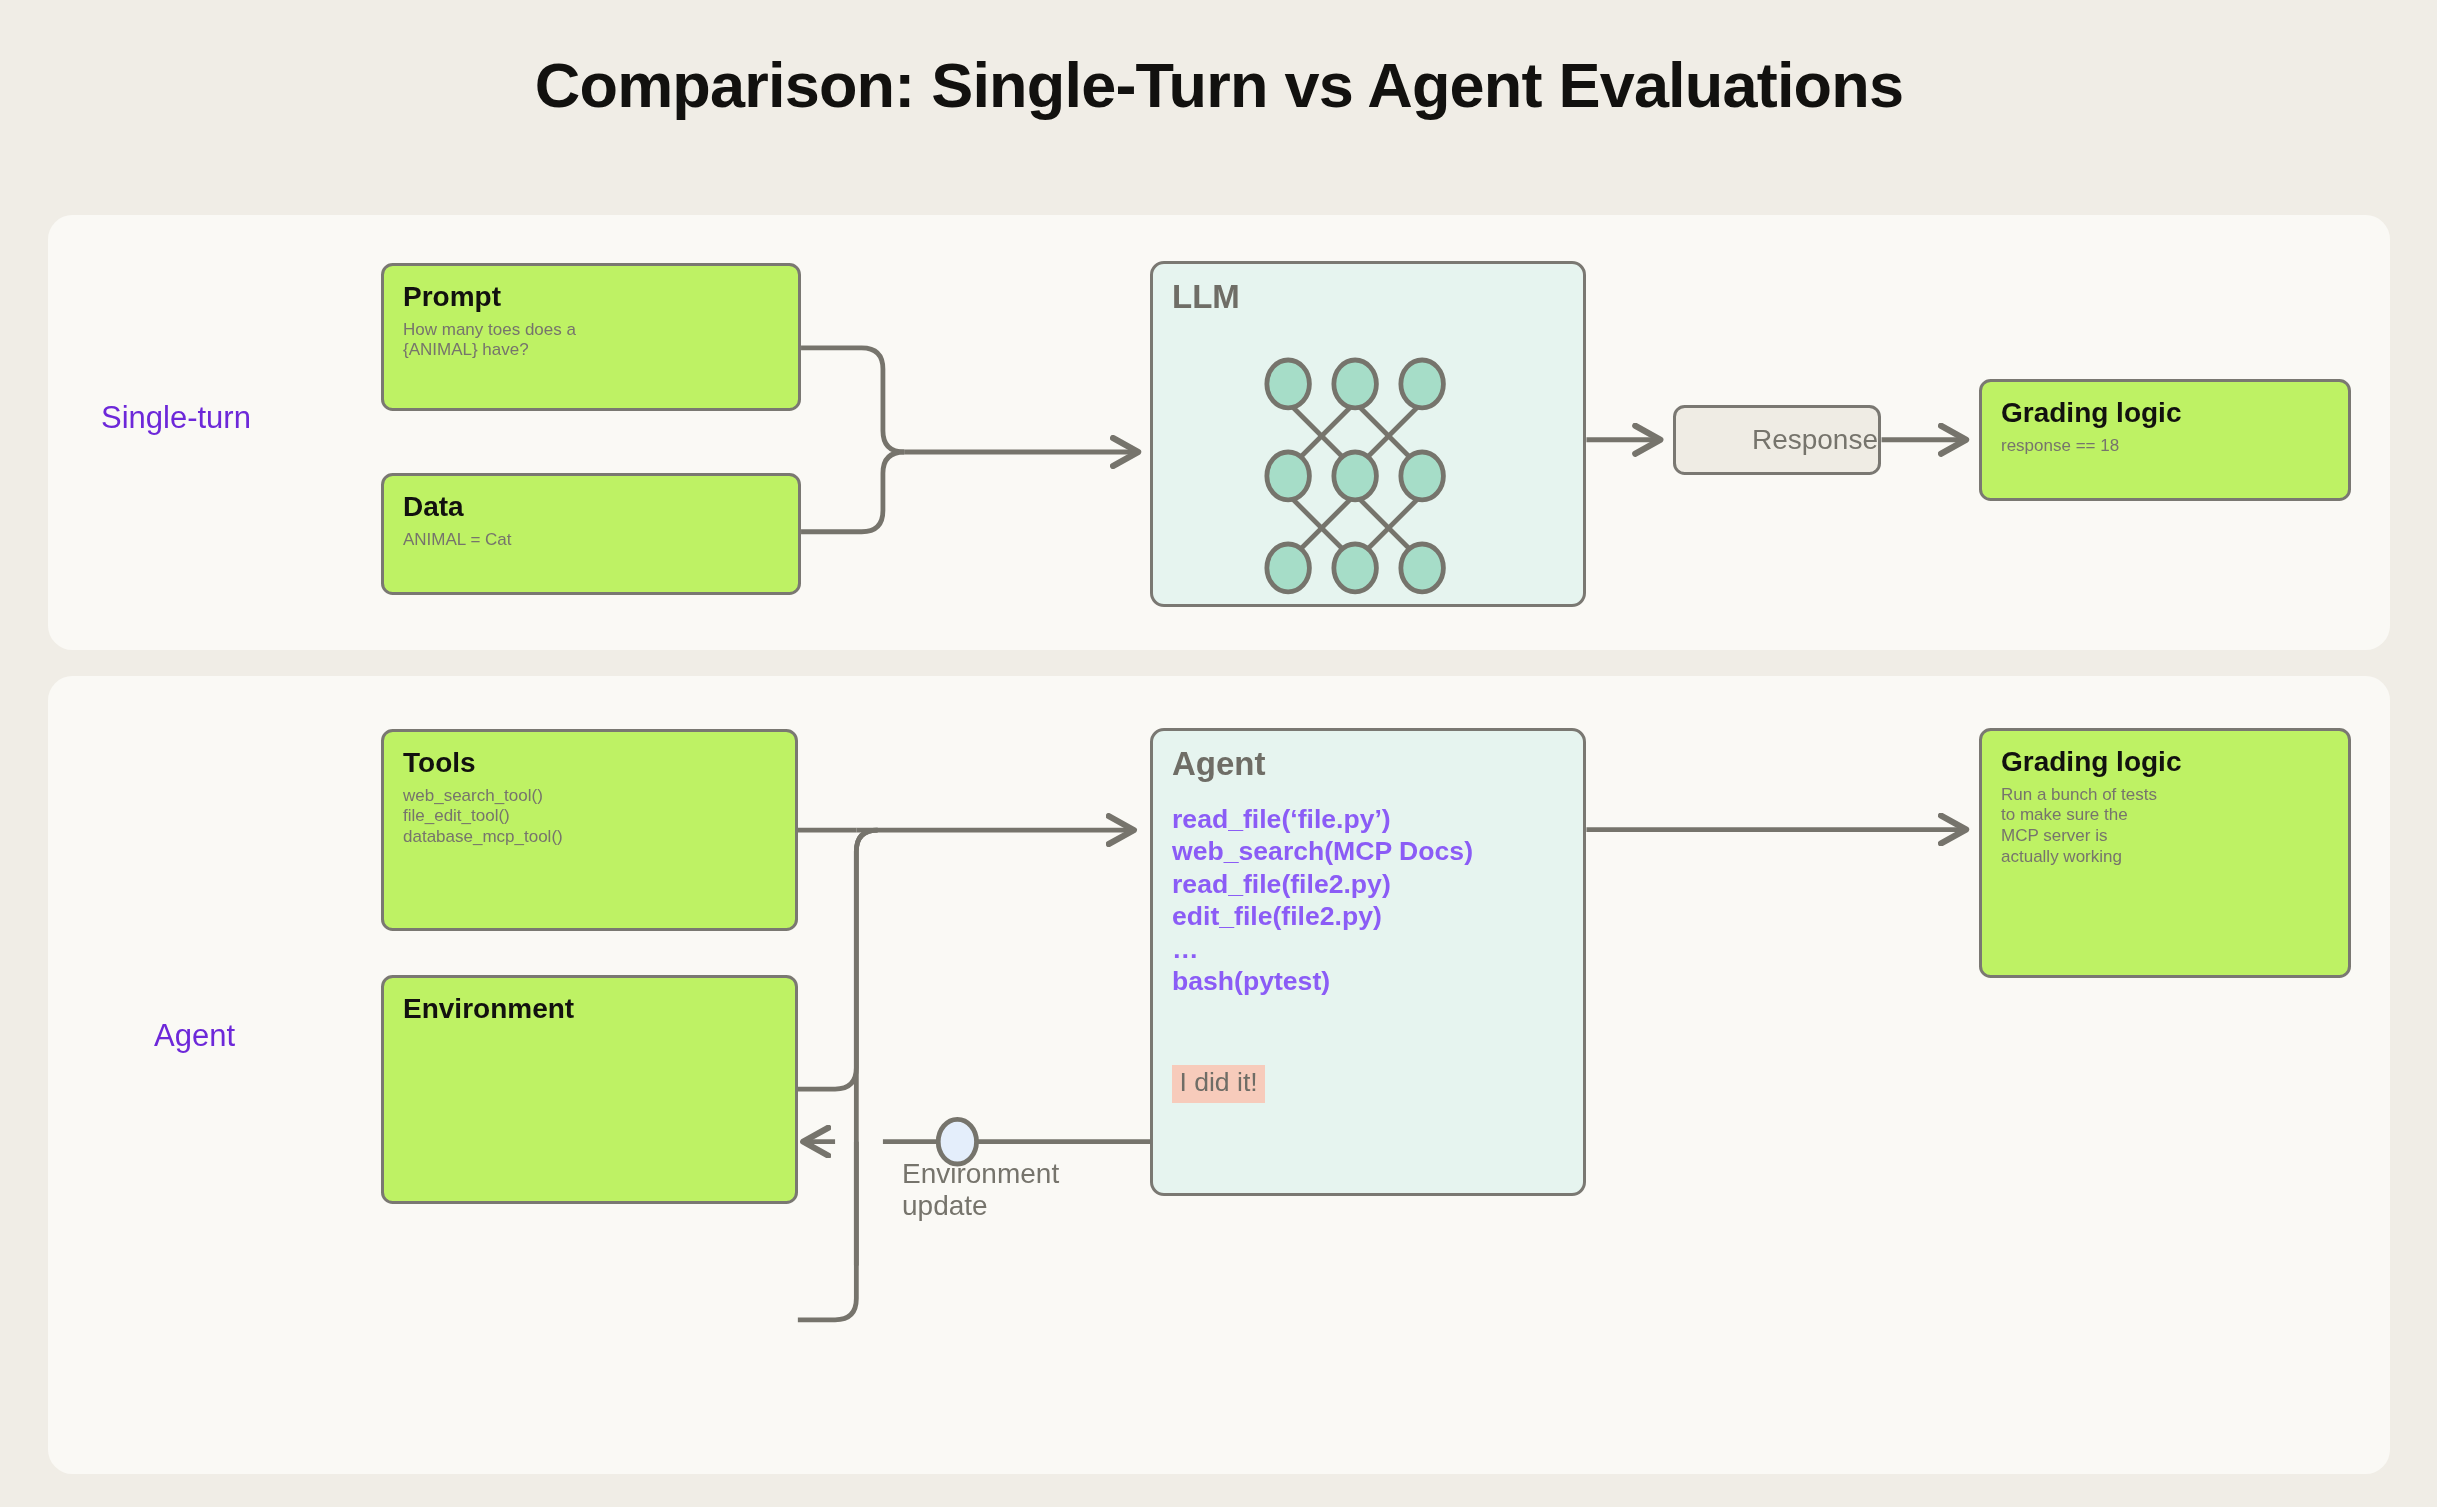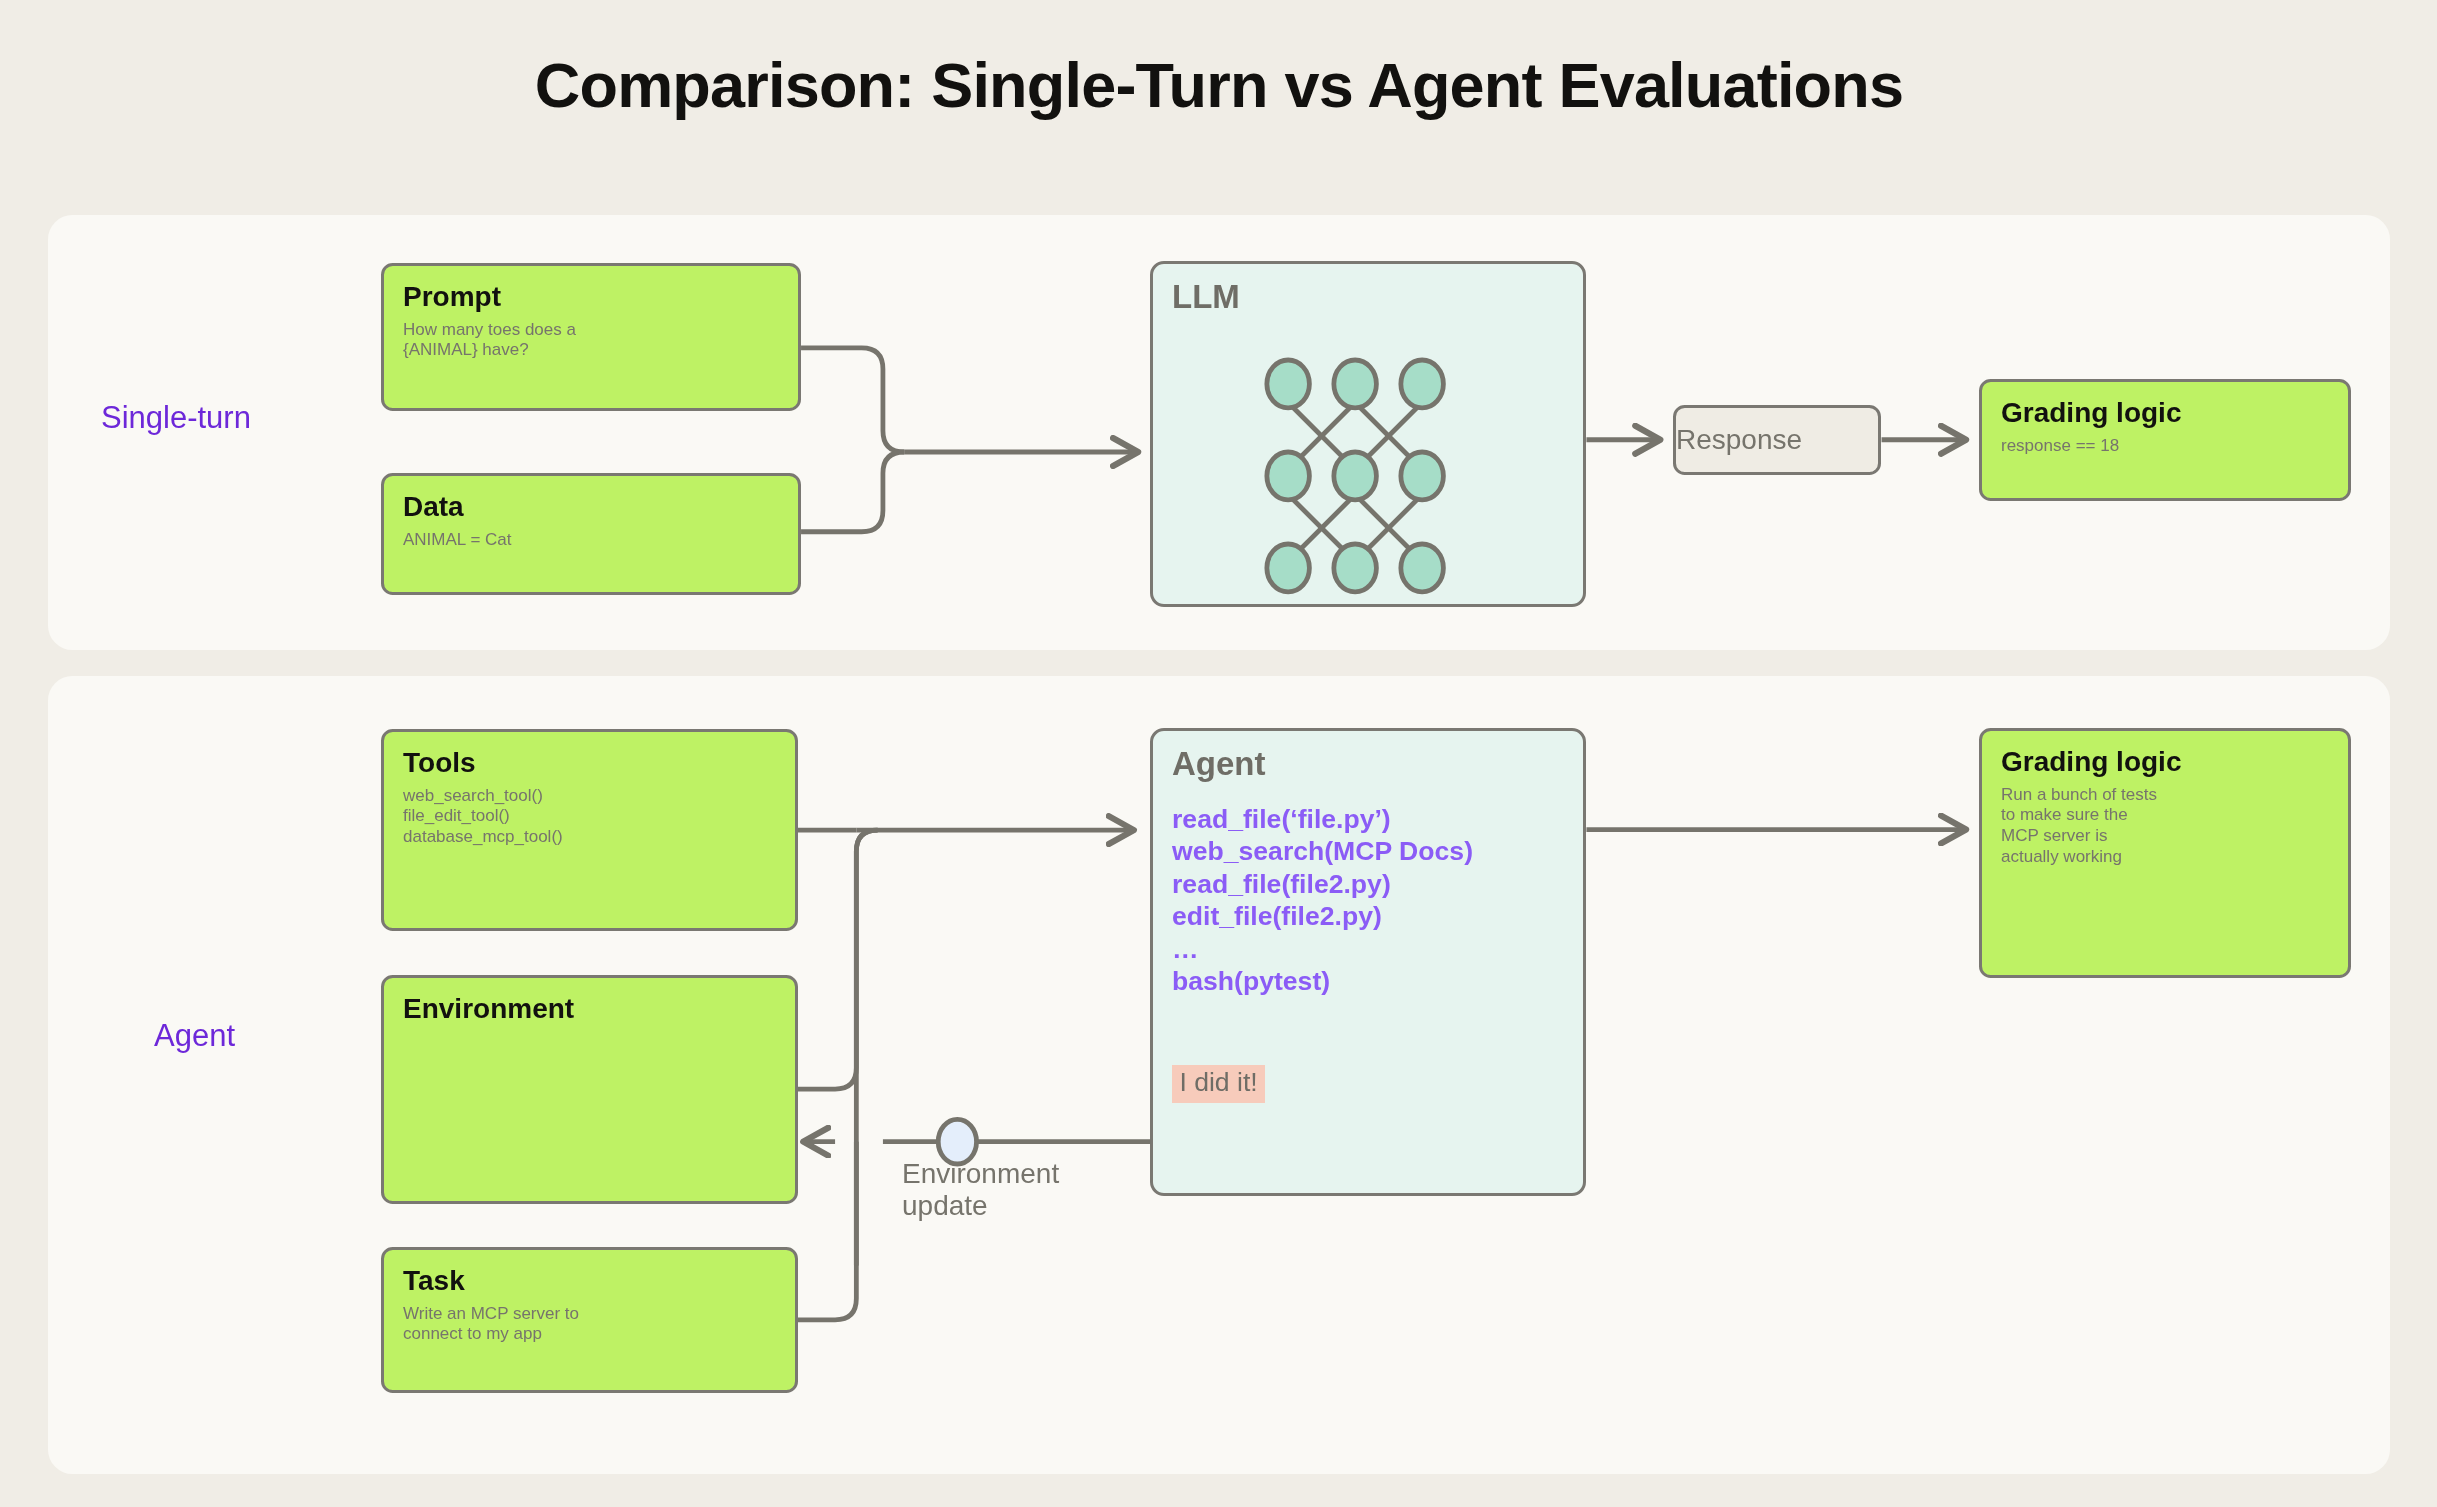--- a/index.html
+++ b/index.html
@@ -74,21 +74,21 @@
     line-height:1.22;
     font-weight:500;
     white-space:pre-line;
   }
   .plain-card{
     position:absolute;
     box-sizing:border-box;
     background:#efece4;
     border:3.7px solid #7a7872;
     border-radius:11.7px;
-    display:flex;align-items:center;justify-content:flex-start;
+    display:flex;align-items:center;justify-content:flex-end;
     font-size:28px;color:#76746c;font-weight:500;
   }
 
   
   #card-prompt   {left:381px; top:263px;  width:420px; height:148px;}
   #card-data     {left:381px; top:473px;  width:420px; height:122px;}
   #card-llm      {left:1150px;top:261px;  width:436px; height:346px;}
   #card-response {left:1673px;top:405px;  width:208px; height:70px;}
   #card-grading1 {left:1979px;top:379px;  width:372px; height:122px;}
 
@@ -168,25 +168,20 @@
     <div class="card-title">Tools</div>
     <div class="card-body">web_search_tool()
 file_edit_tool()
 database_mcp_tool()</div>
   </div>
 
   <div class="card" id="card-env">
     <div class="card-title">Environment</div>
   </div>
 
-  <div class="card" id="card-task">
-    <div class="card-title">Task</div>
-    <div class="card-body">Write an MCP server to
-connect to my app</div>
-  </div>
 
   <div class="card teal" id="card-agent">
     <div class="card-title">Agent</div>
     <div class="agent-calls">read_file(‘file.py’)
 web_search(MCP Docs)
 read_file(file2.py)
 edit_file(file2.py)
 …
 bash(pytest)</div>
     <div class="did-it">I did it!</div>

